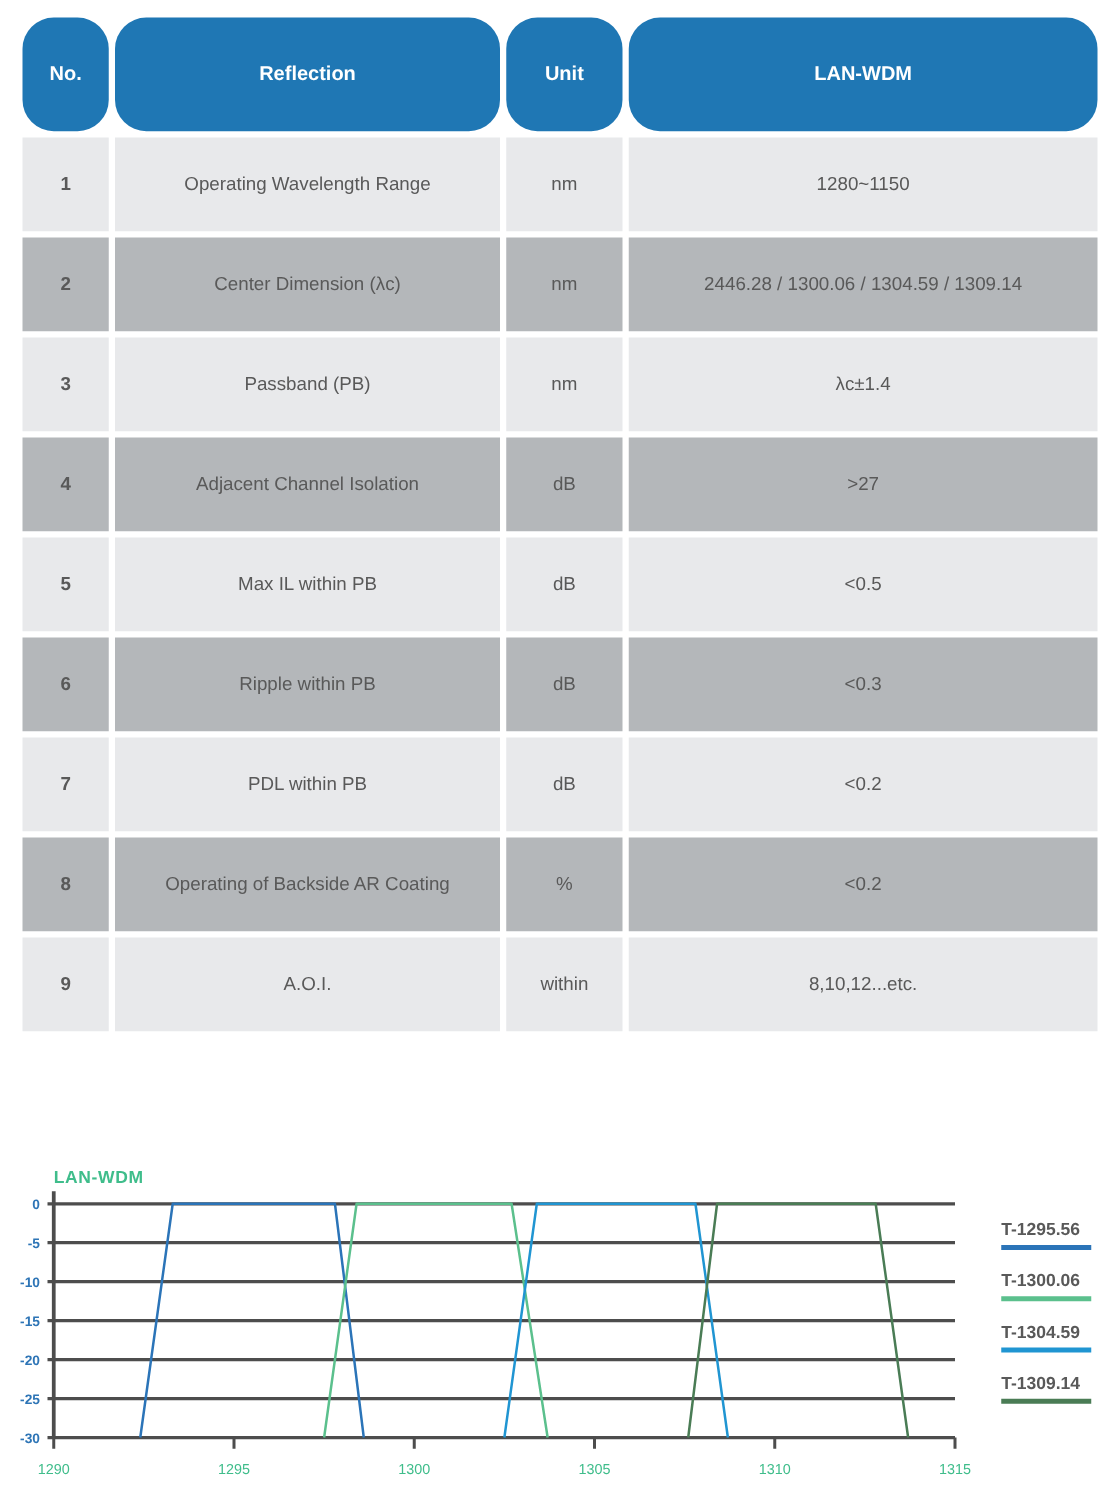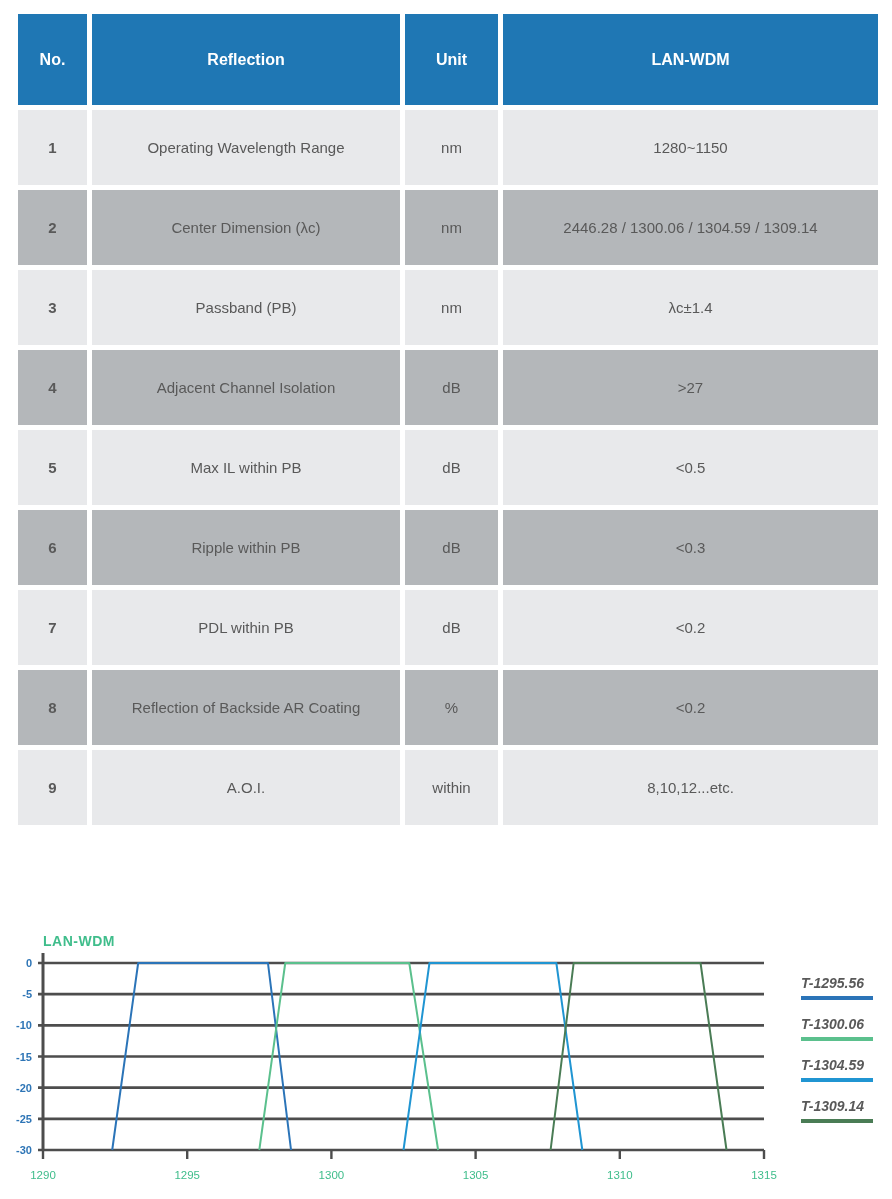--- a/index.html
+++ b/index.html
@@ -3,36 +3,36 @@
 <meta charset="utf-8">
 <style>
   html,body{margin:0;padding:0;background:#ffffff;}
   #page{position:relative;width:892px;height:1199px;background:#ffffff;overflow:hidden;
         font-family:"Liberation Sans",sans-serif;}
 
   
   table.spec{position:absolute;left:13px;top:9px;border-collapse:separate;border-spacing:5px;
              table-layout:fixed;}
   table.spec th{background:#1f77b4;color:#ffffff;font-size:16px;font-weight:bold;
-                height:91px;text-align:center;vertical-align:middle;padding:0;}
+                height:91px;text-align:center;vertical-align:middle;padding:0;border-radius:25px;}
   table.spec td{height:75px;text-align:center;vertical-align:middle;
                 font-size:15px;color:#595959;padding:0 4px;}
   tr.light td{background:#e8e9eb;}
   tr.dark  td{background:#b4b7ba;}
   td.no-cell{font-weight:bold;color:#525252;}
 
   
   .chart{position:absolute;left:0;top:929px;width:892px;height:270px;}
   .chart-title{position:absolute;left:43px;top:4px;font-size:14px;font-weight:bold;
                color:#3fbd8b;letter-spacing:.5px;}
   svg.plot{position:absolute;left:0;top:0;}
   svg.plot text{font-family:"Liberation Sans",sans-serif;}
   .legend{position:absolute;left:801px;top:46px;width:88px;}
   .legend-item{margin-bottom:16px;}
-  .legend-label{font-size:14px;font-weight:bold;color:#595959;white-space:nowrap;font-style:italic;}
+  .legend-label{font-size:14px;font-weight:bold;color:#595959;white-space:nowrap;}
   .legend-swatch{width:72px;height:4px;margin-top:5px;}
 </style>
 </head>
 <body>
 
 <div id="page">
 
   <table class="spec">
     <colgroup>
       <col style="width:69px">
@@ -86,21 +86,21 @@
           <td class="cell">&lt;0.3</td>
         </tr>
         <tr class="light">
           <td class="no-cell cell">7</td>
           <td class="cell">PDL within PB</td>
           <td class="cell">dB</td>
           <td class="cell">&lt;0.2</td>
         </tr>
         <tr class="dark">
           <td class="no-cell cell">8</td>
-          <td class="cell">Reflection of Backside AR Coating</td>
+          <td class="cell">Operating of Backside AR Coating</td>
           <td class="cell">%</td>
           <td class="cell">&lt;0.2</td>
         </tr>
         <tr class="light">
           <td class="no-cell cell">9</td>
           <td class="cell">A.O.I.</td>
           <td class="cell">within</td>
           <td class="cell">8,10,12...etc.</td>
         </tr>
       </tbody>

